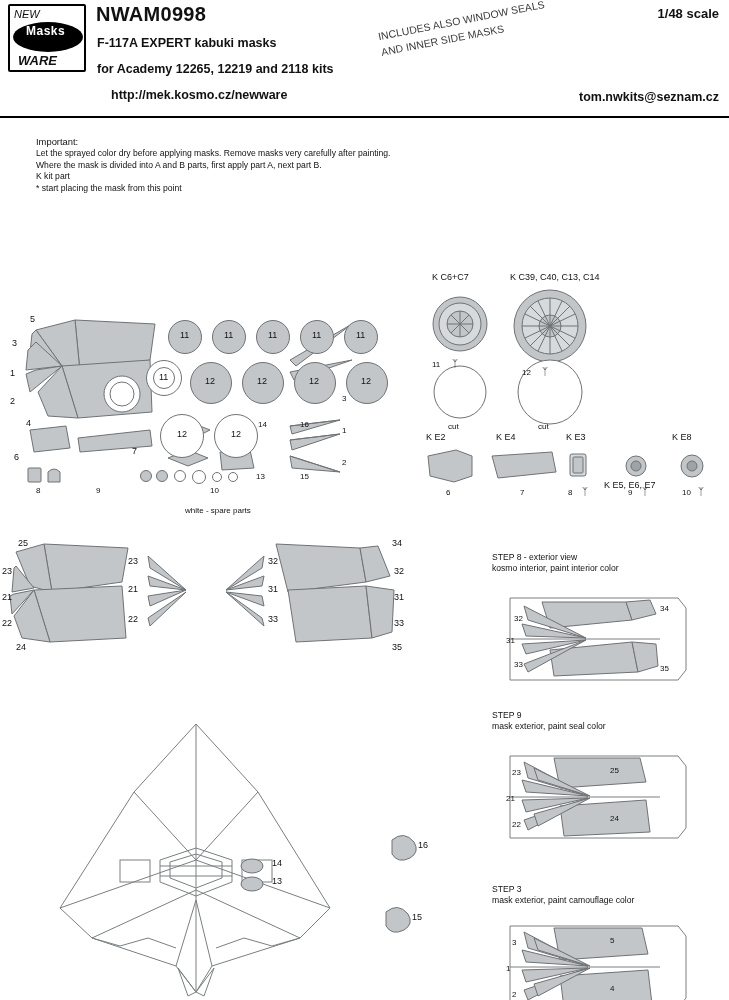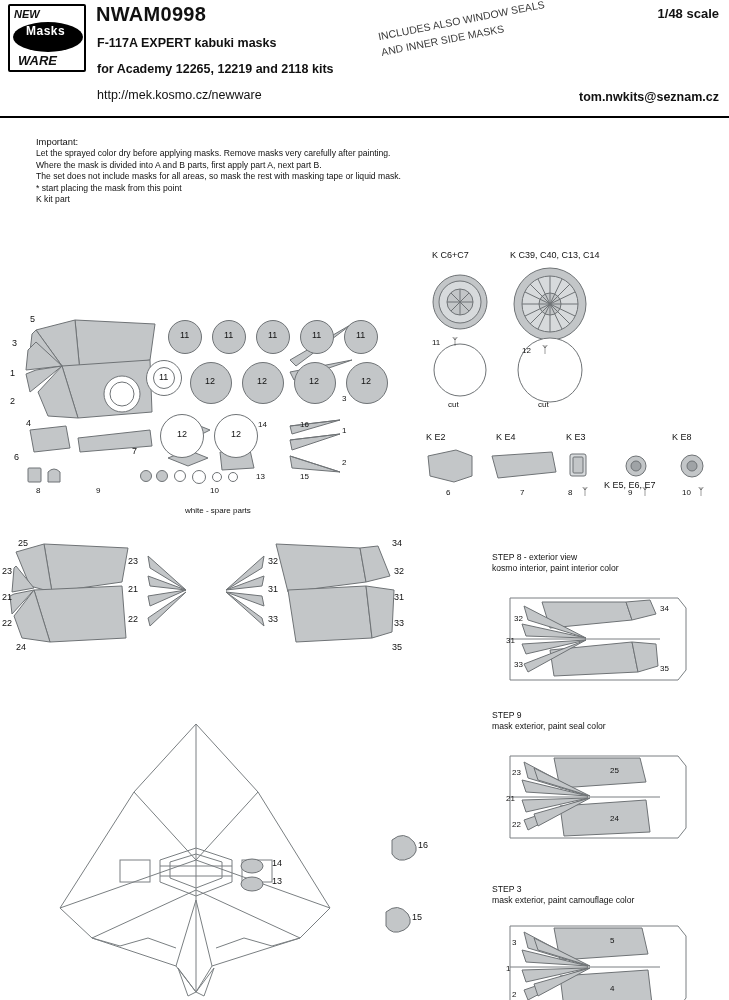--- a/index.html
+++ b/index.html
@@ -20,21 +20,21 @@
     position: absolute; left: 0; top: 0; width: 729px; height: 118px;
     border-bottom: 2px solid #000;
   }
   #logo-box {
     position: absolute; left: 8px; top: 4px; width: 78px; height: 68px;
     border: 2px solid #000; border-radius: 2px;
     background: #fff;
   }
   #logo-new {
     position: absolute; left: 4px; top: 2px;
-    font-size: 11px; font-weight: bold; font-style: italic; text-align: right;
+    font-size: 11px; font-weight: normal; font-style: italic; text-align: right;
   }
   #logo-ellipse {
     position: absolute; left: 3px; top: 16px; width: 70px; height: 30px;
     background: #000; border-radius: 50%;
   }
   #logo-masks {
     position: absolute; left: 16px; top: 18px;
     font-size: 12px; font-weight: bold; color: #fff;
     letter-spacing: 0.5px;
   }
@@ -53,22 +53,22 @@
   }
   #subtitle1 {
     position: absolute; left: 97px; top: 36px;
     font-size: 12.5px; font-weight: bold;
   }
   #subtitle2 {
     position: absolute; left: 97px; top: 62px;
     font-size: 12.5px; font-weight: bold;
   }
   #url {
-    position: absolute; left: 97px; top: 88px;
-    font-size: 12.5px; font-weight: normal;
+    position: absolute; left: 111px; top: 88px;
+    font-size: 12.5px; font-weight: bold;
   }
   #email {
     position: absolute; right: 10px; top: 90px;
     font-size: 12.5px; font-weight: bold;
   }
   #stamp {
     position: absolute; left: 378px; top: 10px;
     width: 190px;
     transform: rotate(-11deg);
     font-size: 10.5px; line-height: 16px;
@@ -138,23 +138,22 @@
   <div id="stamp">
     <div>INCLUDES ALSO WINDOW SEALS</div>
     <div>AND INNER SIDE MASKS</div>
   </div>
 </div>
 
 <div id="important">
   <div class="imp-title">Important:</div>
   <div class="line">Let the sprayed color dry before applying masks. Remove masks very carefully after painting.</div>
   <div class="line">Where the mask is divided into A and B parts, first apply part A, next part B.</div>
-  <div class="line">The set does not include masks for all areas, so mask the rest with masking tape or liquid mask.</div>
+  <div class="line">K kit part</div>
   <div class="line">* start placing the mask from this point</div>
-  <div class="line">K kit part</div>
 </div>
 
 <div class="sec" style="left:0;top:300px;width:420px;height:215px;">
   <svg width="420" height="215">
     <g fill="#c3c6c8" stroke="#6f7376" stroke-width="1">
 
       <polygon points="75,20 155,24 150,60 80,72"></polygon>
       <polygon points="75,20 80,72 62,66 36,30"></polygon>
       <polygon points="36,30 62,66 30,52 32,34" fill="#c3c6c8"></polygon>
       <polygon points="36,42 62,66 26,70 28,50"></polygon>
@@ -253,21 +252,21 @@
   <div class="ring" style="left:-10px;top:150px;width:12px;height:12px;"></div>
   <div class="ring" style="left:6px;top:150px;width:12px;height:12px;"></div>
   <div class="ring empty" style="left:24px;top:150px;width:12px;height:12px;"></div>
   <div class="ring empty" style="left:42px;top:150px;width:14px;height:14px;"></div>
   <div class="ring empty" style="left:62px;top:152px;width:10px;height:10px;"></div>
   <div class="ring empty" style="left:78px;top:152px;width:10px;height:10px;"></div>
 
   <div class="lbl small" style="left:35px;top:186px;color:#111;">white - spare parts</div>
 </div>
 
-<div class="sec" style="left:420px;top:250px;width:300px;height:160px;">
+<div class="sec" style="left:420px;top:272px;width:300px;height:160px;">
   <div class="hdr" style="left:12px;top:0;">K C6+C7</div>
   <div class="hdr" style="left:90px;top:0;">K C39, C40, C13, C14</div>
 
   <svg width="300" height="160" style="position:absolute;left:0;top:0;">
 
     <circle cx="40" cy="52" r="27" fill="#c3c6c8" stroke="#6f7376"></circle>
     <circle cx="40" cy="52" r="21" fill="#d7dadc" stroke="#6f7376"></circle>
     <circle cx="40" cy="52" r="13" fill="#c3c6c8" stroke="#6f7376"></circle>
     <g stroke="#6f7376" stroke-width="1" fill="none">
       <line x1="27" y1="52" x2="53" y2="52"></line>

